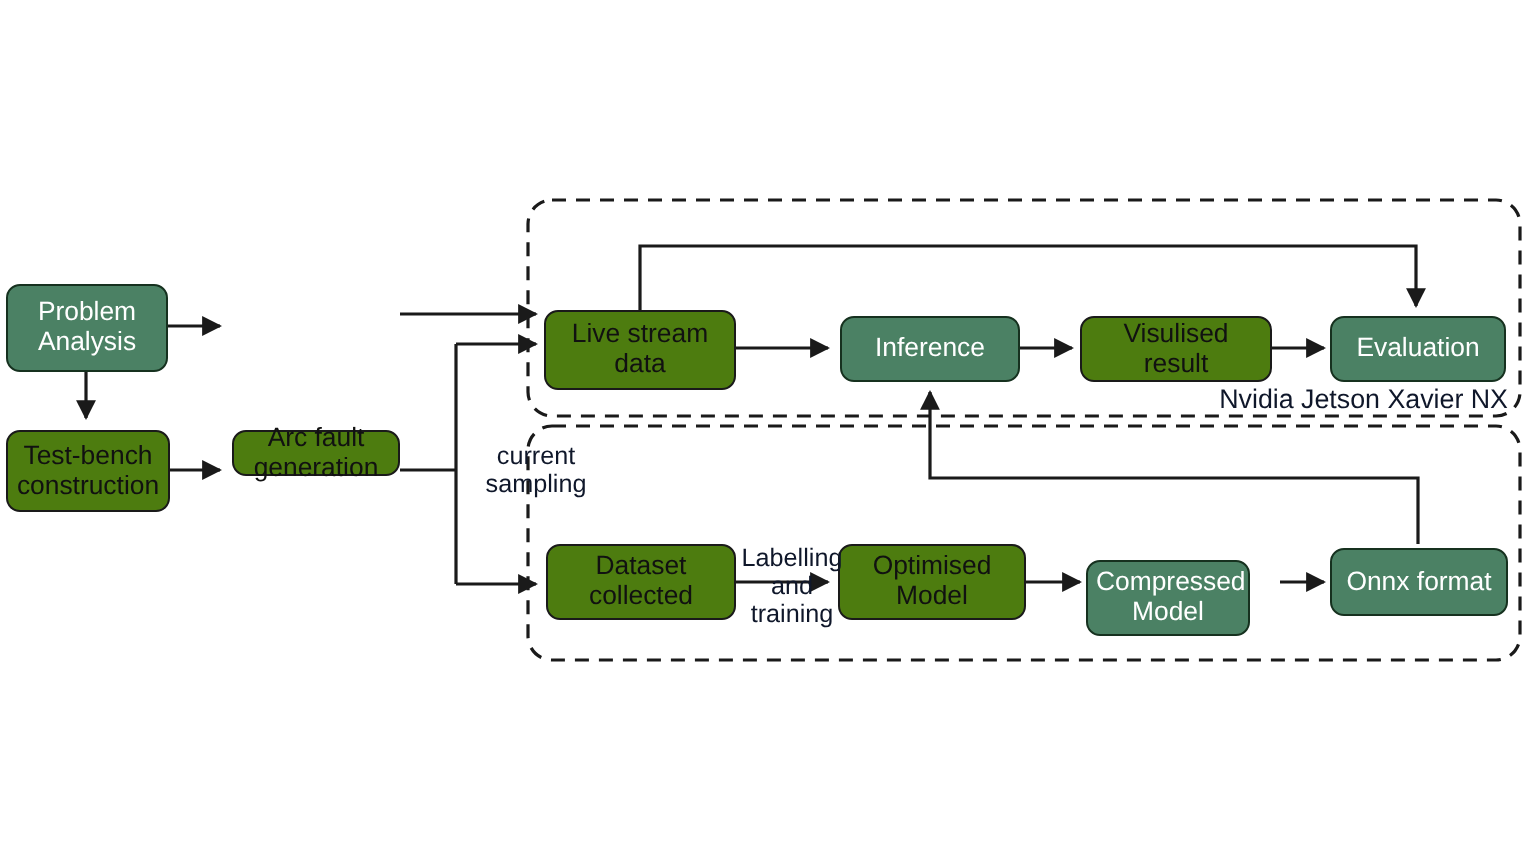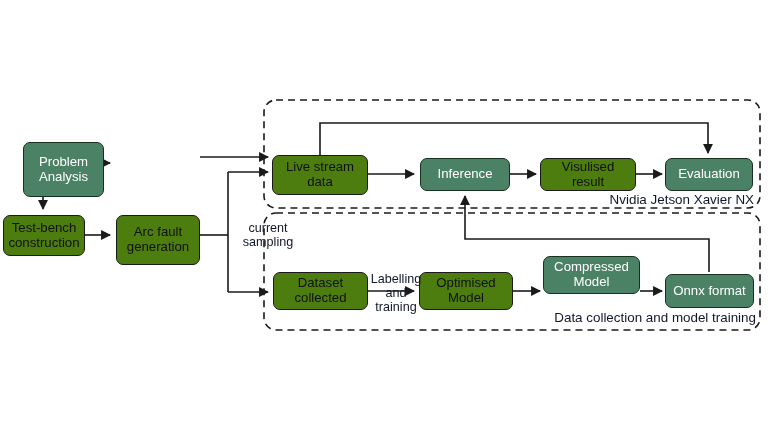--- a/index.html
+++ b/index.html
@@ -114,32 +114,32 @@
       <path d="M 368 291 L 414 291" marker-end="url(#arrow)"></path>
 
       <path d="M 513 291 L 540 291" marker-end="url(#arrow)"></path>
 
       <path d="M 640 291 L 662 291" marker-end="url(#arrow)"></path>
 
       <path d="M 709 272 L 709 239 L 465 239 L 465 196" marker-end="url(#arrow)"></path>
     </g>
   </svg>
 
-  <div class="node green" style="left:3px; top:142px; width:81px; height:55px;margin-left:20px;">
+  <div class="node green" style="left:3px; top:142px; width:81px; height:44px;">
     <span class="nlabel" style="white-space: pre-line;">Problem
 Analysis</span>
   </div>
 
 
   <div class="node" style="left:3px; top:215px; width:82px; height:41px;">
     <span class="nlabel" style="white-space: pre-line;">Test-bench
 construction</span>
   </div>
 
-  <div class="node" style="left:116px; top:215px; width:84px; height:50px;">
+  <div class="node" style="left:116px; top:215px; width:84px; height:23px;">
     <span class="nlabel" style="white-space: pre-line;">Arc fault
 generation</span>
   </div>
 
   <div class="node" style="left:272px; top:155px; width:96px; height:40px;">
     <span class="nlabel" style="white-space: pre-line;">Live stream
 data</span>
   </div>
 
   <div class="node green" style="left:420px; top:158px; width:90px; height:33px;">
@@ -157,33 +157,32 @@
   <div class="node" style="left:273px; top:272px; width:95px; height:38px;">
     <span class="nlabel" style="white-space: pre-line;">Dataset
 collected</span>
   </div>
 
   <div class="node" style="left:419px; top:272px; width:94px; height:38px;">
     <span class="nlabel" style="white-space: pre-line;">Optimised
 Model</span>
   </div>
 
-  <div class="node green" style="left:543px; top:256px; width:97px; height:38px;">
+  <div class="node green" style="left:543px; top:280px; width:82px; height:38px;">
     <span class="nlabel" style="white-space: pre-line;">Compressed
 Model</span>
   </div>
 
   <div class="node green" style="left:665px; top:274px; width:89px; height:34px;">
     <span class="nlabel">Onnx format</span>
   </div>
 
   <div class="flabel" style="left: 232px; top: 221px; width: 72px; white-space: pre-line;">current
 sampling</div>
 
   <div class="flabel" style="left: 363px; top: 238px; width: 66px; white-space: pre-line; margin-top: 34px;">Labelling
 and
 training</div>
 
   <div class="group-caption" style="right:14px; top:192px;">Nvidia Jetson Xavier NX</div>
 
-  <div class="group-caption" style="right:12px; top:310px;">Data collection and model training</div>
 
 </div>
 
 </body></html>

